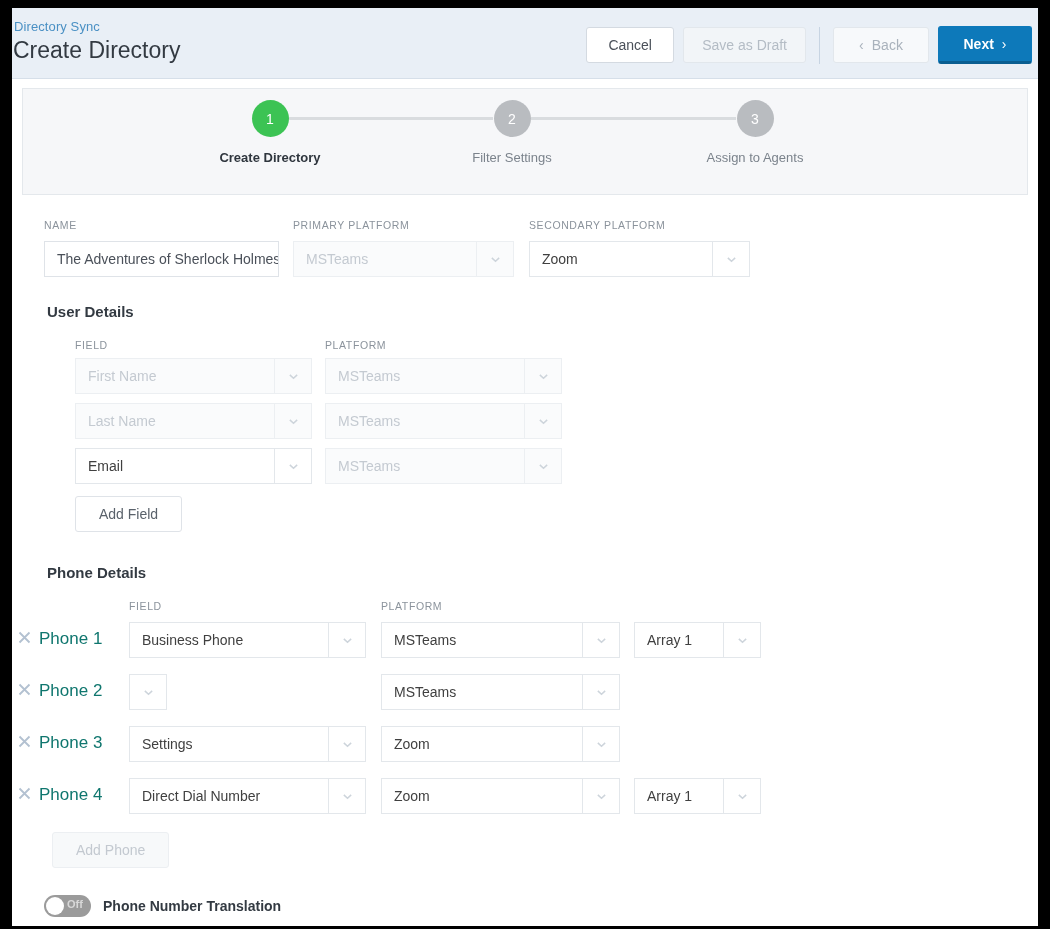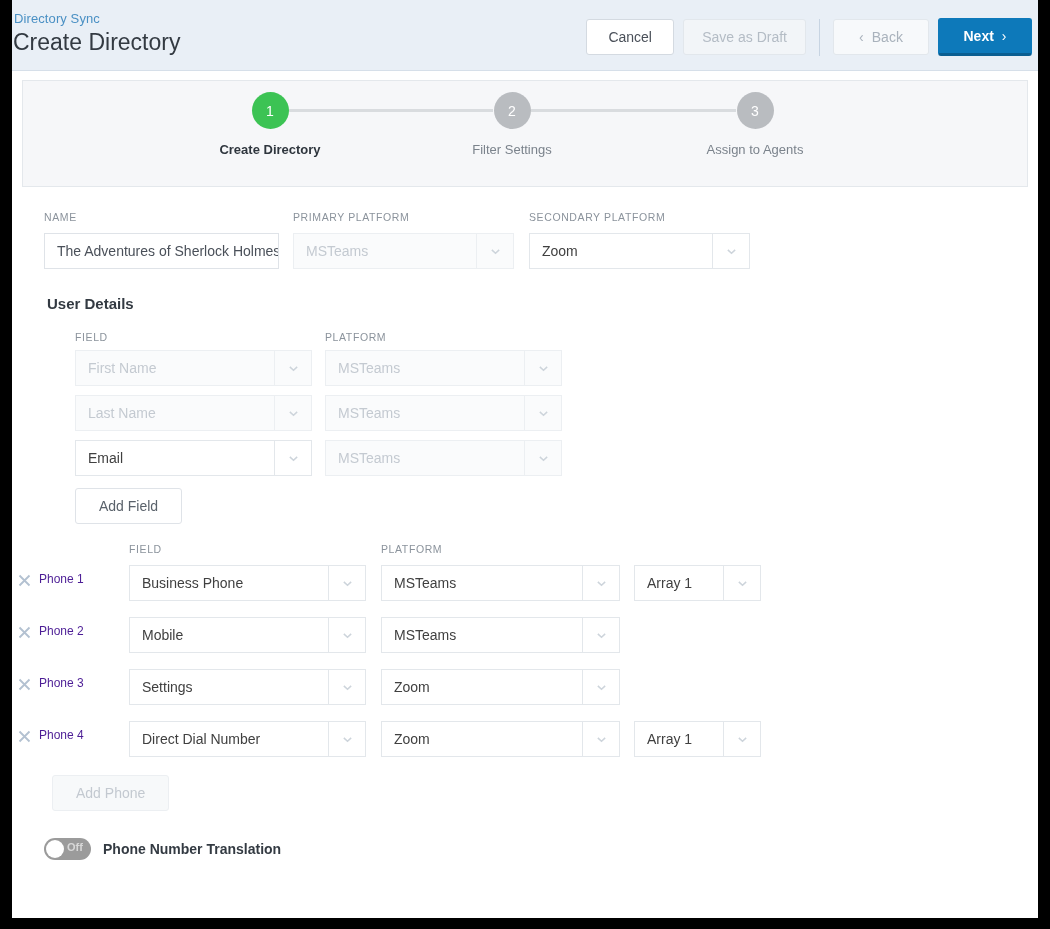--- a/index.html
+++ b/index.html
@@ -9,21 +9,21 @@
     font-family: "Liberation Sans", sans-serif;
   }
   #screen {
     position: relative;
     width: 1050px; height: 929px;
     background: #000000;
     overflow: hidden;
   }
   #app {
     position: absolute;
-    left: 12px; top: 0px;
+    left: 12px; top: 8px;
     width: 1026px; height: 918px;
     background: #ffffff;
     overflow: hidden;
   }
 
   
   .header {
     position: relative;
     height: 71px;
     background: #e9eff6;
@@ -219,22 +219,22 @@
     position: absolute;
     left: 5px; top: 14px;
     width: 15px; height: 15px;
     cursor: pointer;
   }
   .ph-x svg { display: block; }
   .ph-x path { stroke: #b3c1d1; stroke-width: 1.8; }
   .ph-name {
     position: absolute;
     left: 27px; top: 13px;
-    font-size: 12px;
-    color: #4c1d95;
+    font-size: 17px;
+    color: #0f766e;
   }
 
   .btn-plain {
     display: inline-flex;
     align-items: center;
     justify-content: center;
     height: 36px;
     min-width: 88px;
     padding: 0 23px;
     font-size: 14px;
@@ -429,20 +429,21 @@
                 </svg>
               </div>
             </div>
           </div>
         </div>
 
       <div style="margin-left:63px; margin-top:6px;">
         <div class="btn-plain btn-addfield">Add Field</div>
       </div>
 
+      <div class="section-title" style="margin:32px 0 0 35px;">Phone Details</div>
 
       <div class="sub-label-row" style="margin-top:19px;">
         <div class="sub-label fieldlabel" style="left:117px;">FIELD</div>
         <div class="sub-label fieldlabel" style="left:369px;">PLATFORM</div>
       </div>
 
       <div id="phone-rows">
           <div class="ph-row">
             <div class="ph-x">
               <svg width="15" height="15" viewBox="0 0 15 15">
@@ -476,21 +477,20 @@
             </div>
           </div>
           <div class="ph-row">
             <div class="ph-x">
               <svg width="15" height="15" viewBox="0 0 15 15">
                 <path d="M2.5 2.5 L12.5 12.5 M12.5 2.5 L2.5 12.5" fill="none"></path>
               </svg>
             </div>
             <div class="ph-name">Phone 2</div>
             <div class="sel" style="position: absolute; left: 117px; top: 6px; width: 237px; margin-top: 0px;">
-              <div class="val">Mobile</div>
               <div class="arrow">
                 <svg class="chevdown" viewBox="0 0 12 12">
                   <path d="M2 4.2 L6 8 L10 4.2"></path>
                 </svg>
               </div>
             </div>
             <div class="sel" style="position: absolute; left: 369px; top: 6px; width: 239px; margin-top: 0px;">
               <div class="val">MSTeams</div>
               <div class="arrow">
                 <svg class="chevdown" viewBox="0 0 12 12">

